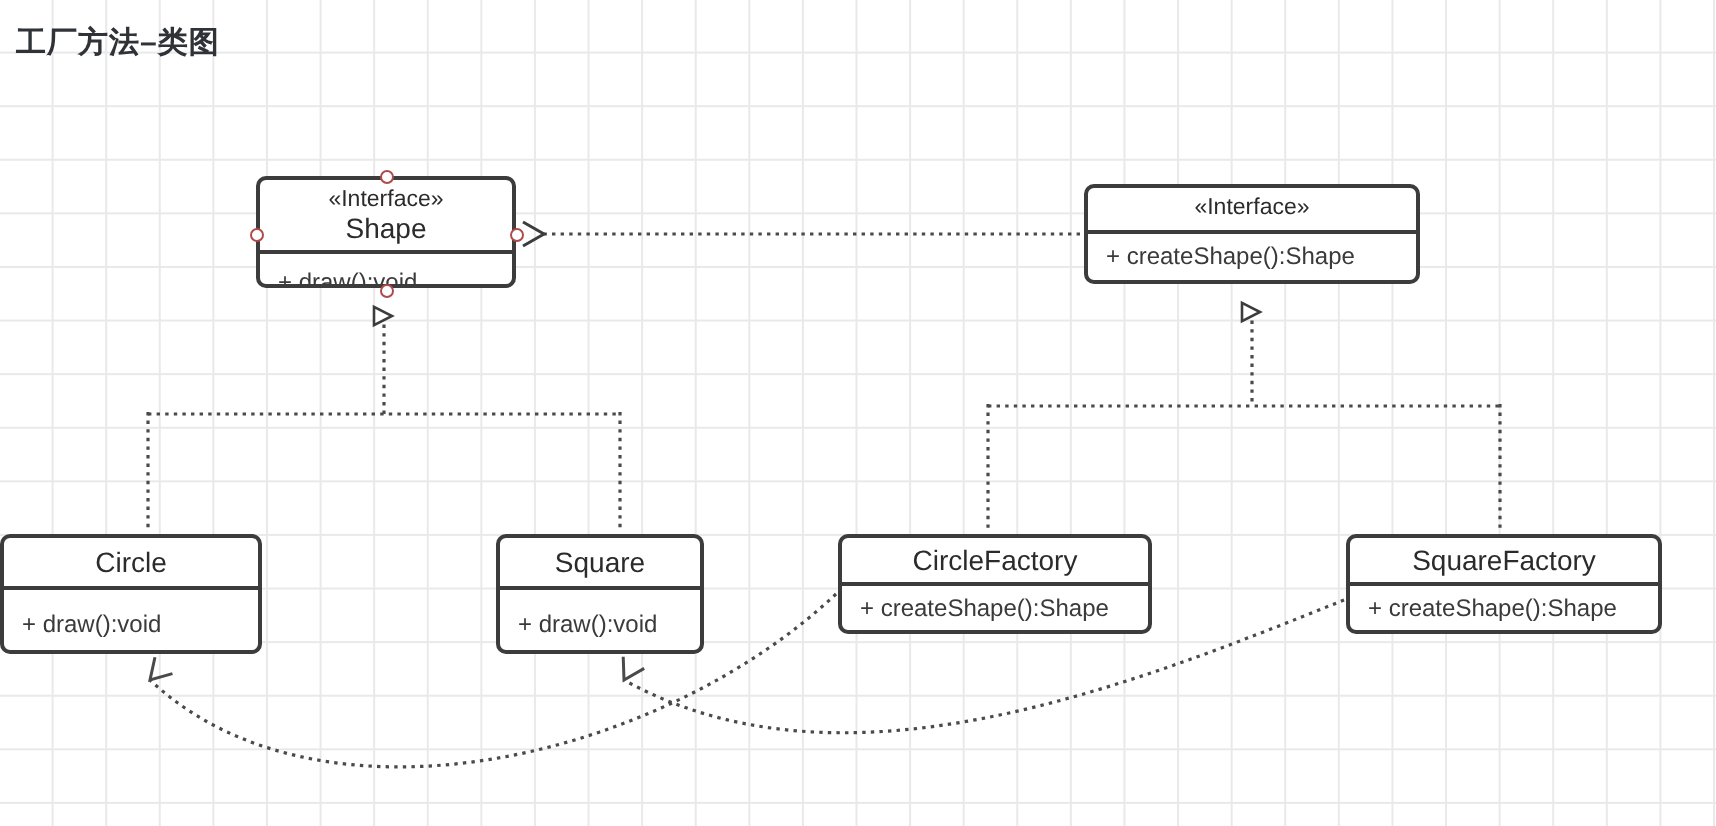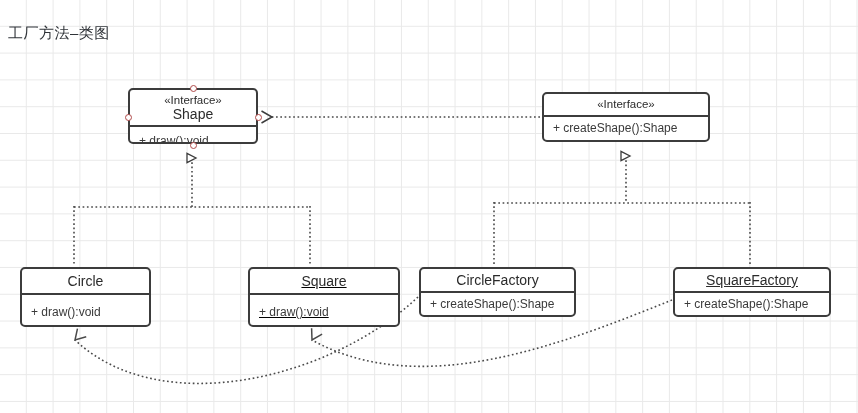--- a/index.html
+++ b/index.html
@@ -16,23 +16,23 @@
       linear-gradient(to right, #e9e9e9 1px, transparent 1px),
       linear-gradient(to bottom, #e9e9e9 1px, transparent 1px);
     background-size: 26.8px 26.8px;
     background-position: -1px -1px;
     overflow: hidden;
     font-family: "Liberation Sans", sans-serif;
   }
   #diagram-title {
     position: absolute;
     left: 8px;
-    top: 24px;
+    top: 12px;
     font-size: 15px;
-    font-weight: 400;
+    font-weight: 700;
     color: #2f3338;
     letter-spacing: 0.5px;
     white-space: nowrap;
   }
   svg.edges {
     position: absolute;
     left: 0;
     top: 0;
     width: 858px;
     height: 413px;
@@ -148,49 +148,49 @@
 
   <div class="uml-box" style="left:542px; top:92px; width:168px; height:50px;">
     <div class="uml-head">
       <span class="stereo">«Interface»</span>
     </div>
     <div class="uml-body" style="padding:4px 9px;">
       <div>+ createShape():Shape</div>
     </div>
   </div>
 
-  <div class="uml-box" style="left:20px; top:267px; width:131px; height:60px;">
+  <div class="uml-box" style="left:0; top:267px; width:131px; height:60px;">
     <div class="uml-head" style="padding-top:5px; padding-bottom:5px;">
       <span class="cname">Circle</span>
     </div>
     <div class="uml-body" style="padding:10px 9px;">
       <div>+ draw():void</div>
     </div>
   </div>
 
-  <div class="uml-box" style="left:248px; top:267px; width:152px; height:60px;text-decoration:underline;">
+  <div class="uml-box" style="left:248px; top:267px; width:104px; height:60px;">
     <div class="uml-head" style="padding-top:5px; padding-bottom:5px;">
       <span class="cname">Square</span>
     </div>
     <div class="uml-body" style="padding:10px 9px;">
       <div>+ draw():void</div>
     </div>
   </div>
 
   <div class="uml-box" style="left:419px; top:267px; width:157px; height:50px;">
     <div class="uml-head" style="padding-top:4px; padding-bottom:4px;">
       <span class="cname">CircleFactory</span>
     </div>
     <div class="uml-body" style="padding:4px 9px;">
       <div>+ createShape():Shape</div>
     </div>
   </div>
 
   <div class="uml-box" style="left:673px; top:267px; width:158px; height:50px;">
-    <div class="uml-head" style="padding-top:4px; padding-bottom:4px;text-decoration:underline;">
+    <div class="uml-head" style="padding-top:4px; padding-bottom:4px;">
       <span class="cname">SquareFactory</span>
     </div>
     <div class="uml-body" style="padding:4px 9px;">
       <div>+ createShape():Shape</div>
     </div>
   </div>
 
 </div>
 
 </body></html>

